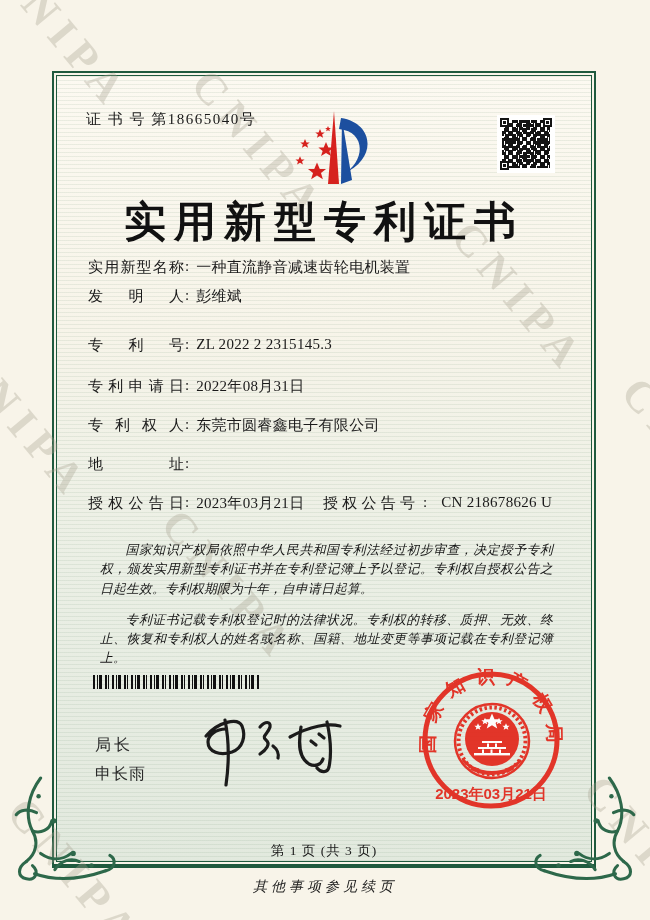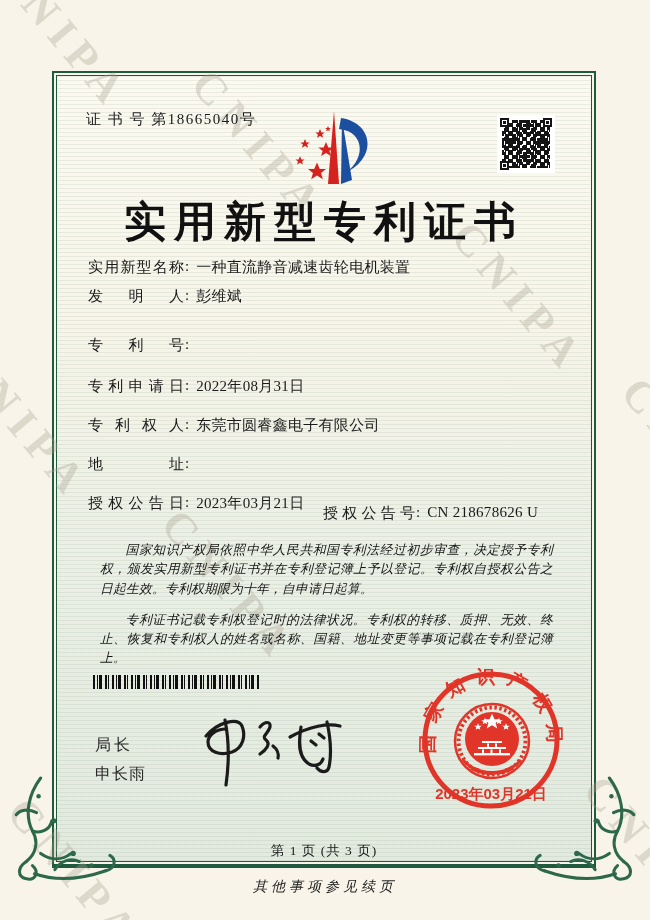--- a/index.html
+++ b/index.html
@@ -57,21 +57,21 @@
 
   .title{
     position:absolute;left:52px;top:194px;width:544px;text-align:center;
     font-size:42px;font-weight:bold;letter-spacing:8px;color:#111;
   }
 
   .field-row{position:absolute;left:88px;width:486px;font-size:15px;display:flex;}
   .f-label{display:inline-block;width:96px;text-align:justify;text-align-last:justify;flex:none;}
   .f-colon{flex:none;margin:0 7px 0 1px;}
   .f-value{white-space:nowrap;letter-spacing:0.3px;}
-  .pair2{position:absolute;left:235px;top:10px;display:flex;}
+  .pair2{position:absolute;left:235px;top:0;display:flex;gap:7px;}
   .pair2 .f-label{width:92px;}
 
   .paras{
     position:absolute;left:88px;top:529px;width:477px;
     font-size:12.8px;line-height:19.3px;font-style:italic;
     letter-spacing:0.2px;text-align:justify;color:#151515;
   }
   .paras p{margin:12px;text-indent:2em;}
   .paras p + p{margin-top:3px;}
 
@@ -185,20 +185,21 @@
         <span class="f-value">一种直流静音减速齿轮电机装置</span>
     </div>
     <div class="field-row" style="top:287px;">
       <span class="f-label">发明人</span>
         <span class="f-colon">:</span>
         <span class="f-value">彭维斌</span>
     </div>
     <div class="field-row" style="top:336px;">
       <span class="f-label">专利号</span>
         <span class="f-colon">:</span>
+        <span class="f-value">ZL 2022 2 2315145.3</span>
     </div>
     <div class="field-row" style="top:377px;">
       <span class="f-label">专利申请日</span>
         <span class="f-colon">:</span>
         <span class="f-value">2022年08月31日</span>
     </div>
     <div class="field-row" style="top:416px;">
       <span class="f-label">专利权人</span>
         <span class="f-colon">:</span>
         <span class="f-value">东莞市圆睿鑫电子有限公司</span>

